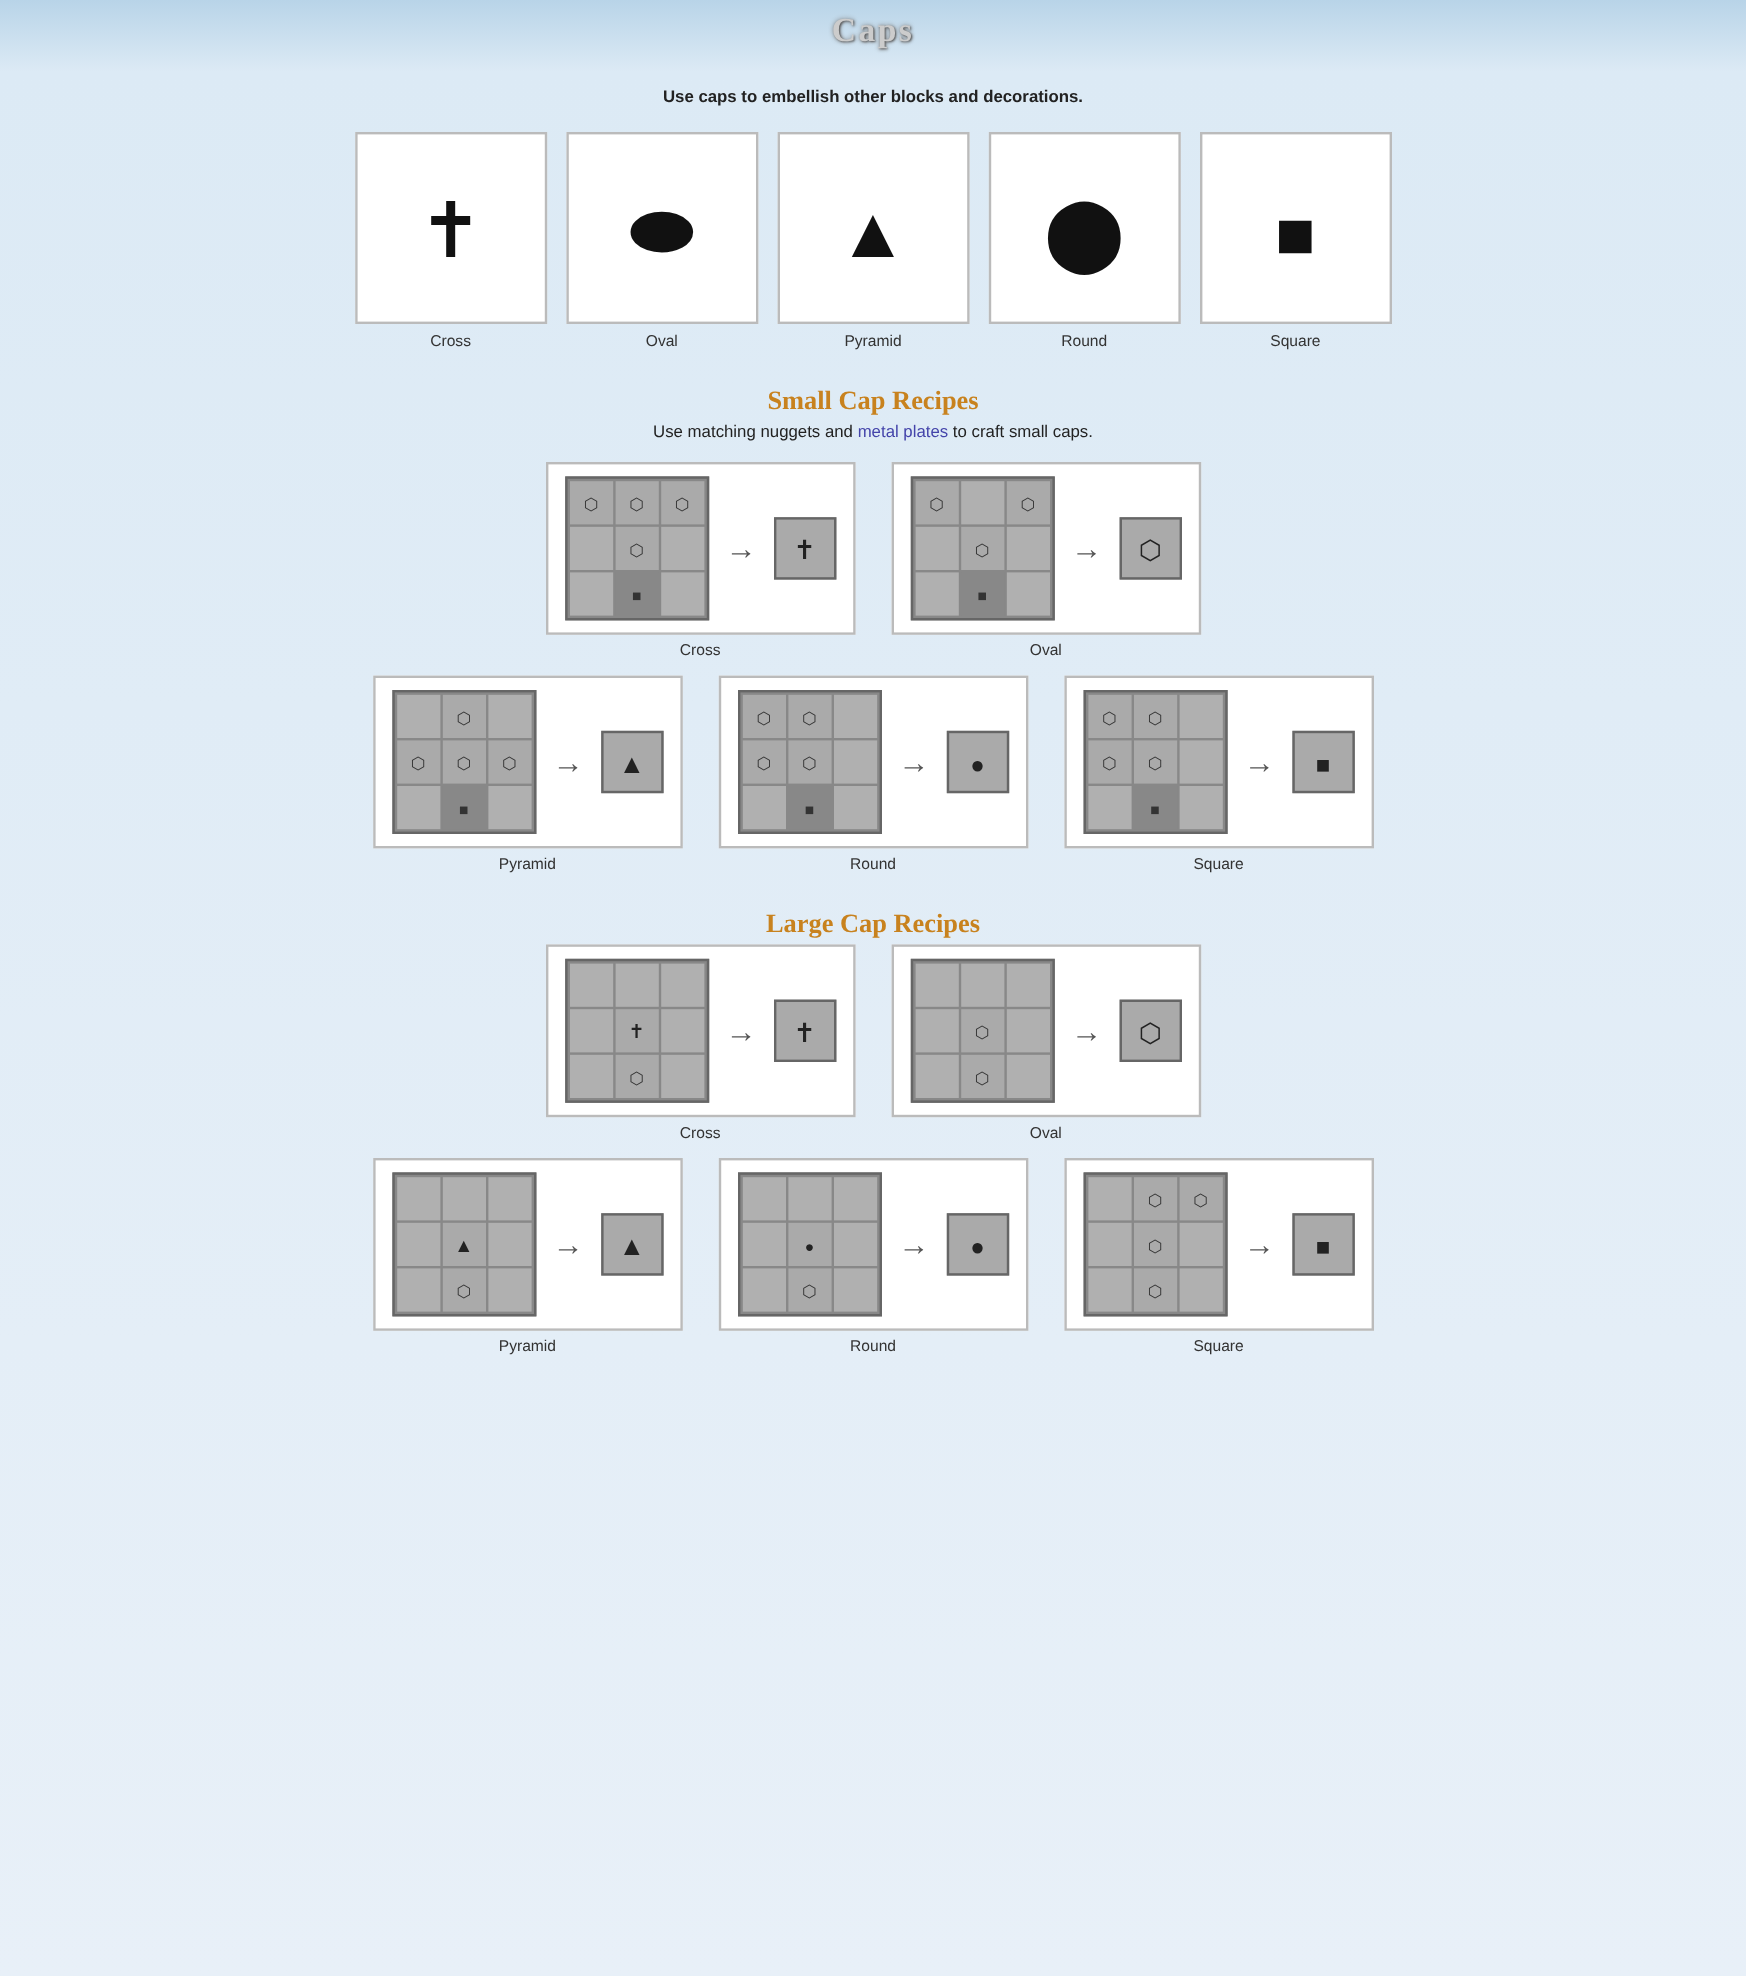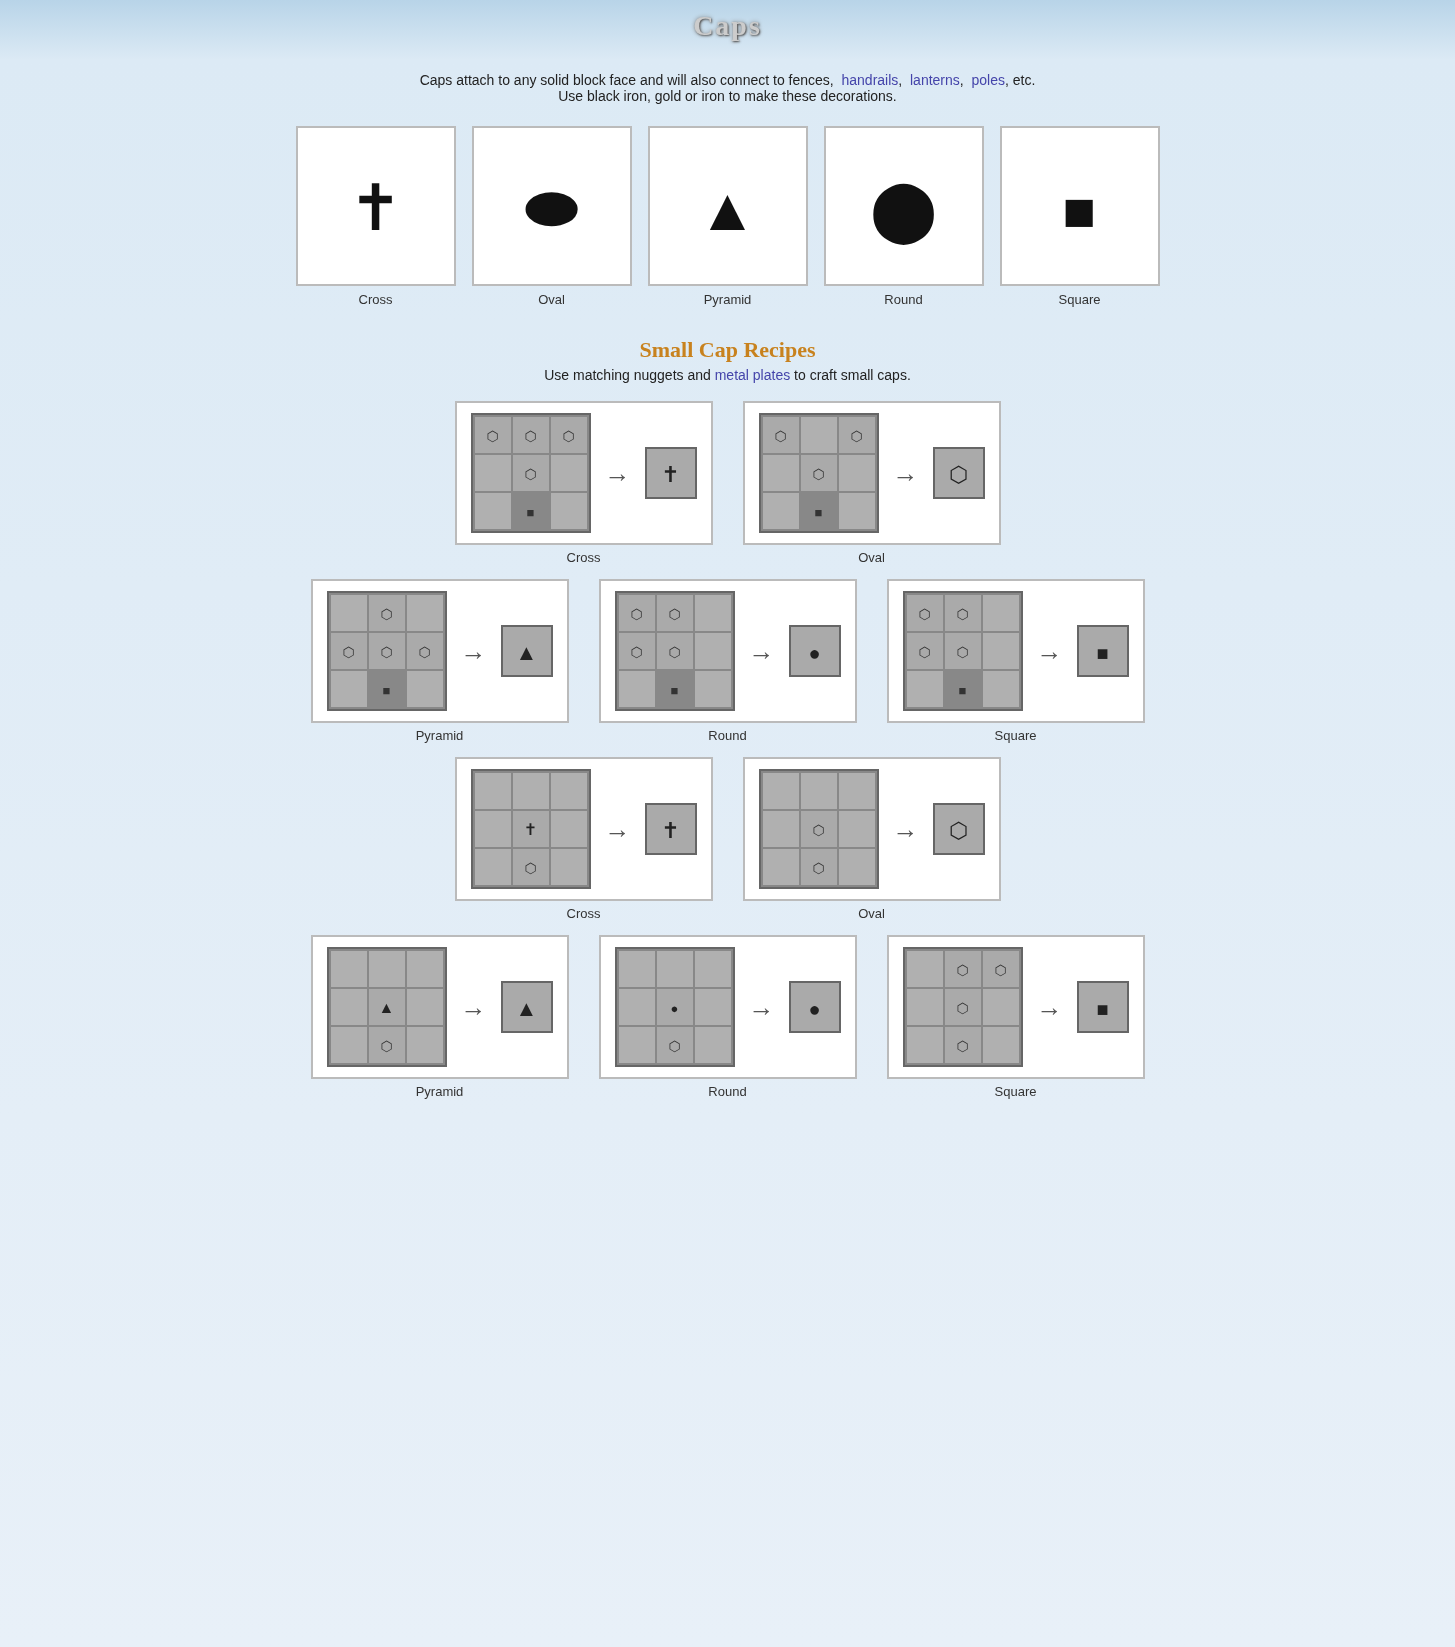--- a/index.html
+++ b/index.html
@@ -160,27 +160,21 @@
     .ri-pyramid::before { content: '▲'; font-size: 22px; color: #222; }
     .ri-round::before { content: '●'; font-size: 20px; color: #222; }
     .ri-square::before { content: '■'; font-size: 20px; color: #222; }
   </style>
 </head>
 <body>
 
 <div class="page-container">
   <h1 class="page-title">Caps</h1>
 
-  <p class="intro-text">
-    Caps attach to any solid block face and will also connect to fences,&nbsp;
-    <a>handrails</a>,&nbsp;
-    <a>lanterns</a>,&nbsp;
-    <a>poles</a>, etc.<br>
-    <span>Use black iron, gold or iron to make these decorations.</span>
-  </p>
+  <p class="intro-bold">Use caps to embellish other blocks and decorations.</p>
 
   <div class="caps-preview">
     <div class="cap-item">
       <div class="cap-img-box">
         <span class="icon-cross"></span>
       </div>
       <span class="cap-label">Cross</span>
     </div>
     <div class="cap-item">
       <div class="cap-img-box">
@@ -363,20 +357,21 @@
         </div>
         <span class="arrow">→</span>
         <div class="result-box">
             <span class="ri-square"></span>
           </div>
       </div>
       <span class="recipe-label">Square</span>
     </div>
   </div>
 
+  <div class="section-title large">Large Cap Recipes</div>
 
   <div class="recipe-row">
     <div class="recipe-block">
       <div class="recipe-inner">
         <div class="grid3x3">
           <div class="gc empty"></div>
           <div class="gc empty"></div>
           <div class="gc empty"></div>
           <div class="gc empty"></div>
           <div class="gc">

